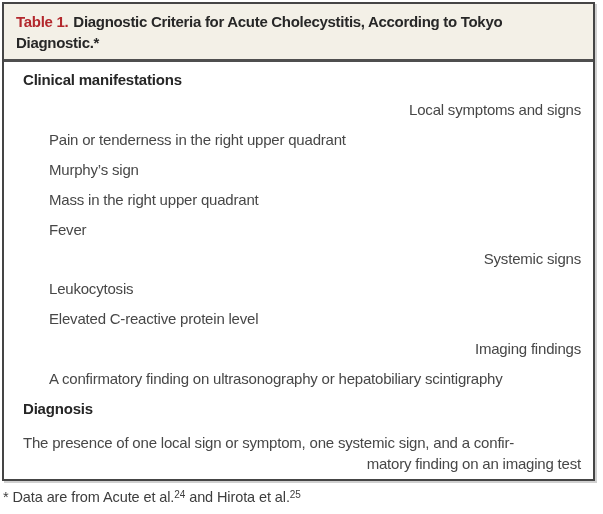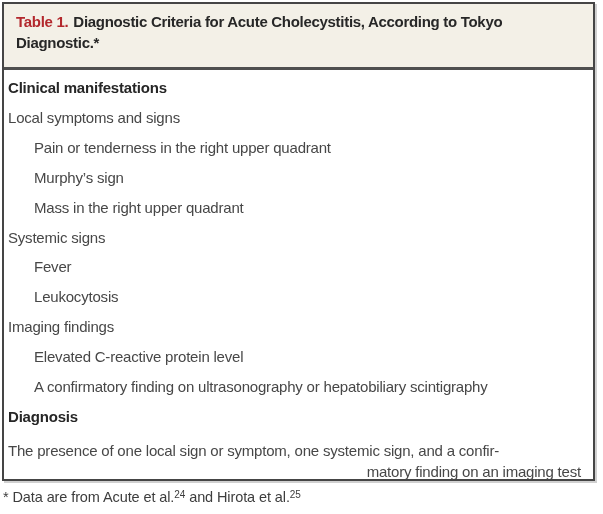--- a/index.html
+++ b/index.html
@@ -22,51 +22,52 @@
     width: 593px;
     height: 479px;
     border: 2px solid #454545;
     background: #ffffff;
     box-shadow: 2px 2px 0 rgba(120,120,120,0.35);
   }
   .table-header {
     box-sizing: border-box;
     background: #f3f0e7;
     border-bottom: 3px solid #4f4f4f;
-    padding: 7px 12px 14px 12px;
+    padding: 7px 12px 6px 12px;
     font-size: 15px;
     font-weight: bold;
     line-height: 21px;
     color: #272727;
     letter-spacing: -0.3px;
     white-space: nowrap;
     overflow: hidden;
   }
   .table-label {
     color: #b3282d;
     margin-right: 5px;
   }
   .table-body {
     box-sizing: border-box;
-    padding: 3px 12px 0 4px;
+    padding: 3px 12px 0 19px;
     font-size: 15px;
     color: #474747;
     letter-spacing: -0.2px;
     overflow: hidden;
   }
   .row {
     line-height: 29.9px;
     white-space: nowrap;
   }
   .row.section {
     font-weight: bold;
     color: #262626;
   }
   .row.group {
     padding-left: 0;
+    text-align: right;
   }
   .row.item {
     padding-left: 26px;
   }
   .row.paragraph {
     line-height: 21.5px;
     margin-top: 8px;
     white-space: nowrap;
   }
   .row.paragraph .cont-line {
@@ -95,25 +96,25 @@
   <div class="table-header">
     <span class="table-label">Table 1.</span><span>Diagnostic Criteria for Acute Cholecystitis, According to Tokyo</span>
     <div>Diagnostic.*</div>
   </div>
   <div class="table-body">
       <div class="row section">Clinical manifestations</div>
       <div class="row group">Local symptoms and signs</div>
       <div class="row item">Pain or tenderness in the right upper quadrant</div>
       <div class="row item">Murphy’s sign</div>
       <div class="row item">Mass in the right upper quadrant</div>
+      <div class="row item">Fever</div>
       <div class="row group">Systemic signs</div>
-      <div class="row item">Fever</div>
       <div class="row item">Leukocytosis</div>
+      <div class="row item">Elevated C-reactive protein level</div>
       <div class="row group">Imaging findings</div>
-      <div class="row item">Elevated C-reactive protein level</div>
       <div class="row item">A confirmatory finding on ultrasonography or hepatobiliary scintigraphy</div>
       <div class="row section">Diagnosis</div>
       <div class="row paragraph">
         <div>The presence of one local sign or symptom, one systemic sign, and a confir-</div>
         <div class="cont-line">matory finding on an imaging test</div>
       </div>
     </div>
 </div>
 
 <div class="table-footnote">

